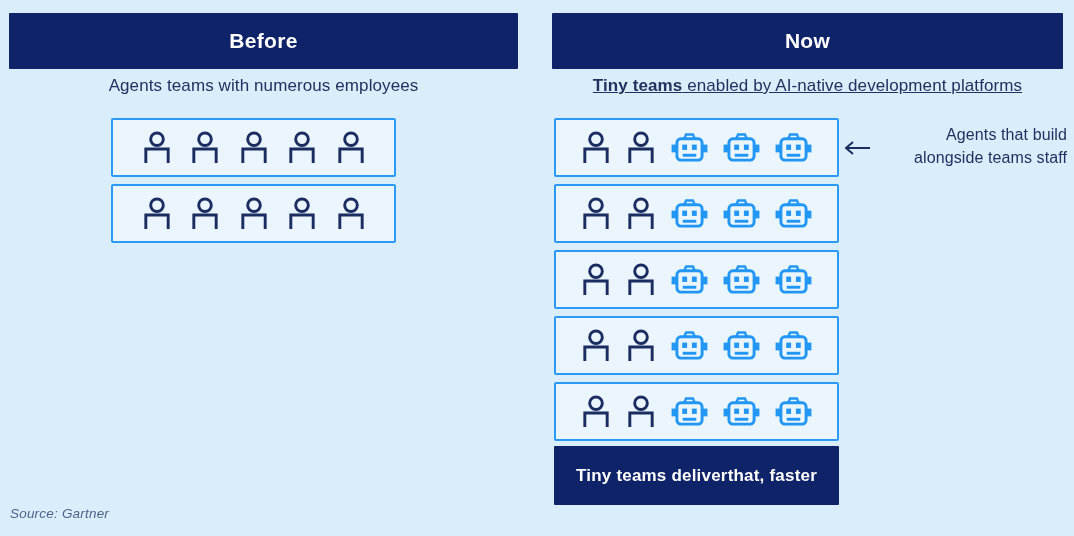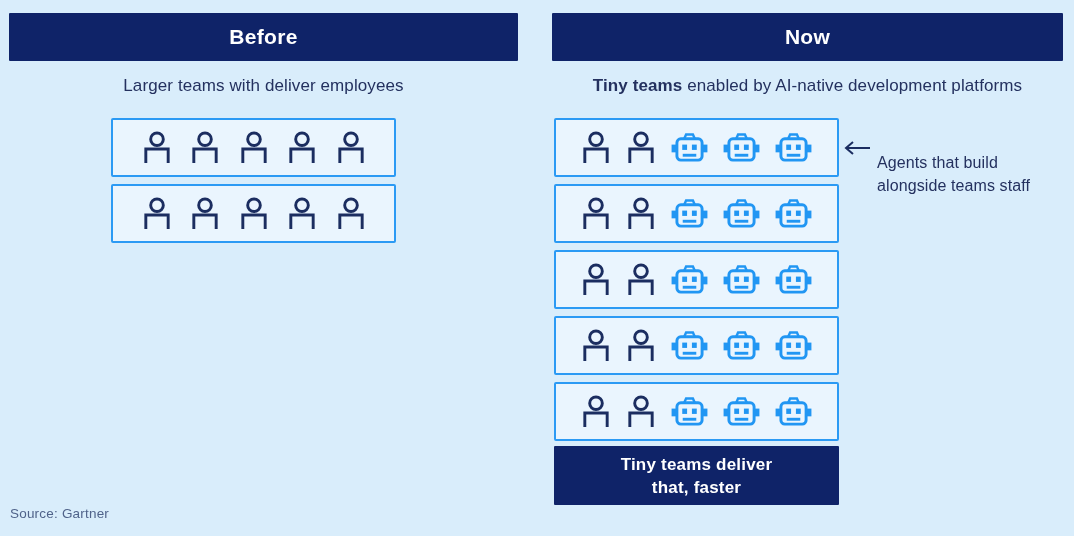--- a/index.html
+++ b/index.html
@@ -15,91 +15,90 @@
   *{margin:0;padding:0;box-sizing:border-box;}
   html,body{width:1074px;height:536px;}
   body{
     font-family:"Liberation Sans", sans-serif;
     background:var(--bg);
     position:relative;
     overflow:hidden;
   }
   .canvas{position:absolute;inset:0;}
   .header-bar{
-    position:absolute;top:13px;height:48px;
+    position:absolute;top:13px;height:56px;
     background:var(--navy);
     color:#ffffff;
     display:flex;align-items:center;justify-content:center;
     font-weight:bold;font-size:21px;letter-spacing:.3px;
     border-radius:1px;
   }
   .before-bar{left:9px;width:509px;}
   .now-bar{left:552px;width:511px;text-align:right;}
   .subtitle{
     position:absolute;top:75px;height:22px;
     color:var(--navy-text);
     font-size:17px;letter-spacing:.1px;
     text-align:center;line-height:22px;
   }
   .subtitle-before{left:9px;width:509px;}
-  .subtitle-now{left:552px;width:511px;}
+  .subtitle-now{left:552px;width:511px;text-decoration:underline;}
   .teams{
     position:absolute;top:118px;width:285px;
     display:flex;flex-direction:column;gap:7px;
   }
   .teams-before{left:111px;}
   .teams-now{left:554px;}
   .team-box{
     height:59px;width:100%;
     background:var(--box-fill);
     border:2px solid var(--box-border);
     border-radius:2px;
     display:flex;align-items:center;justify-content:space-evenly;
     padding:0 10px;
   }
   .person-icon{width:30px;height:35px;color:var(--navy-icon);display:block;}
   .robot-icon{width:37px;height:31px;color:var(--blue);display:block;}
   .result-box{
     position:absolute;left:554px;top:446px;width:285px;height:59px;
     background:var(--navy);color:#ffffff;
-    display:flex;flex-direction:column;align-items:center;justify-content:center;
+    display:flex;flex-direction:row;align-items:center;justify-content:center;
     font-weight:bold;font-size:17px;line-height:23px;letter-spacing:.2px;
     border-radius:1px;text-align:center;
   }
   .annotation-arrow{
     position:absolute;left:843px;top:140px;width:28px;height:16px;
     color:var(--navy-icon);
   }
   .annotation-arrow svg{display:block;width:100%;height:100%;}
   .annotation-text{
     position:absolute;left:877px;top:123px;width:190px;
     color:var(--navy-text);
     font-size:16px;line-height:23px;letter-spacing:.1px;
-    text-align:left;
-    margin-top:28px;
+    text-align:right;
   }
   .source{
     position:absolute;left:10px;top:506px;
-    color:var(--source);font-size:13.5px;letter-spacing:.2px;
+    color:var(--source);font-size:13.5px;letter-spacing:.2px;font-style:italic;
   }
 </style>
 </head>
 <body>
 
 <div class="canvas">
 
   <div class="header-bar before-bar">
     <span>Before</span>
   </div>
 
   <div class="header-bar now-bar">
     <span>Now</span>
   </div>
 
-  <div class="subtitle subtitle-before">Larger teams with deliver employees</div>
+  <div class="subtitle subtitle-before">Agents teams with numerous employees</div>
 
   <div class="subtitle subtitle-now"><b>Tiny teams</b><span> enabled by AI-native development platforms</span></div>
 
   <div class="teams teams-before">
       <div class="team-box">
         <svg class="person-icon" viewBox="0 0 30 36" xmlns="http://www.w3.org/2000/svg">
     <circle cx="15" cy="9.5" r="6.5" fill="none" stroke="currentColor" stroke-width="3"></circle>
     <path d="M3.5 34 V19.5 H26.5 V34" fill="none" stroke="currentColor" stroke-width="3"></path>
   </svg>
         <svg class="person-icon" viewBox="0 0 30 36" xmlns="http://www.w3.org/2000/svg">

